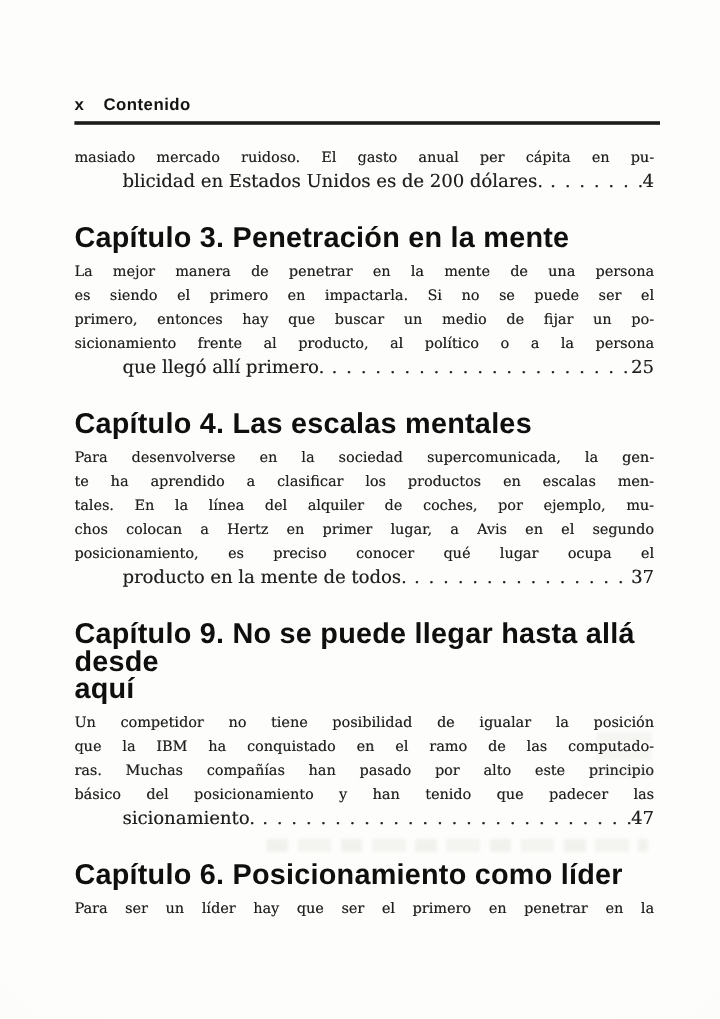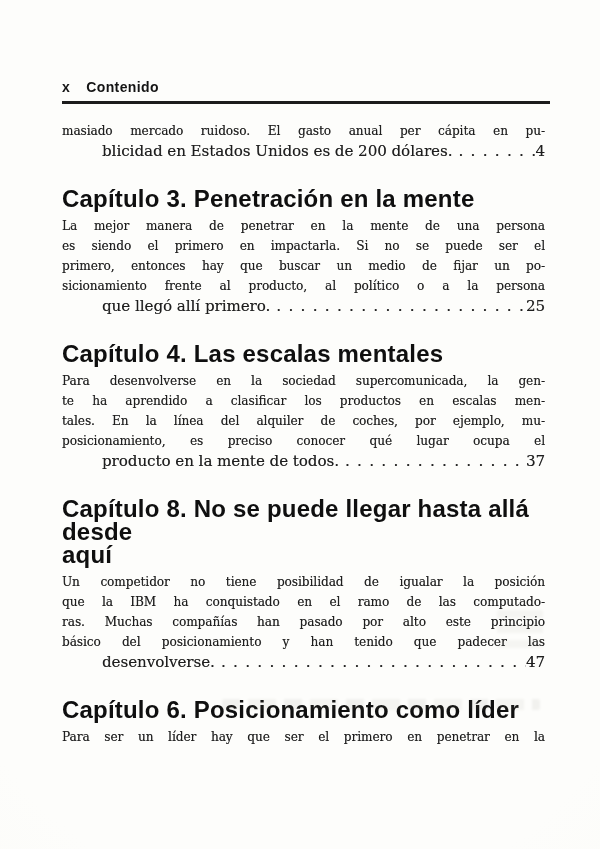--- a/index.html
+++ b/index.html
@@ -130,38 +130,39 @@
             <span class="pagenum">25</span>
           </div>
         </div>
       </section>
       <section class="entry">
         <h2 class="heading">Capítulo 4. Las escalas mentales</h2>
         <div class="summary">
           <div class="jline">Para desenvolverse en la sociedad supercomunicada, la gen-</div>
           <div class="jline">te ha aprendido a clasificar los productos en escalas men-</div>
           <div class="jline">tales. En la línea del alquiler de coches, por ejemplo, mu-</div>
+          <div class="jline">chos colocan a Hertz en primer lugar, a Avis en el segundo</div>
           <div class="jline">posicionamiento, es preciso conocer qué lugar ocupa el</div>
           <div class="line-last">
             <span class="text">producto en la mente de todos.</span>
             <span class="leader">. . . . . . . . . . . . . . . . . . . . . . . . . . . . . . . . . . . . . . . . . . . . . . . .</span>
             <span class="pagenum">37</span>
           </div>
         </div>
       </section>
       <section class="entry">
-        <h2 class="heading">Capítulo 8. No se puede llegar hasta allá desde
+        <h2 class="heading">Capítulo 9. No se puede llegar hasta allá desde
 aquí</h2>
         <div class="summary">
           <div class="jline">Un competidor no tiene posibilidad de igualar la posición</div>
           <div class="jline">que la IBM ha conquistado en el ramo de las computado-</div>
           <div class="jline">ras. Muchas compañías han pasado por alto este principio</div>
           <div class="jline">básico del posicionamiento y han tenido que padecer las</div>
           <div class="line-last">
-            <span class="text">desenvolverse.</span>
+            <span class="text">sicionamiento.</span>
             <span class="leader">. . . . . . . . . . . . . . . . . . . . . . . . . . . . . . . . . . . . . . . . . . . . . . . .</span>
             <span class="pagenum">47</span>
           </div>
         </div>
       </section>
       <section class="entry">
         <h2 class="heading">Capítulo 6. Posicionamiento como líder</h2>
         <div class="summary">
           <div class="jline">Para ser un líder hay que ser el primero en penetrar en la</div>
         </div>

